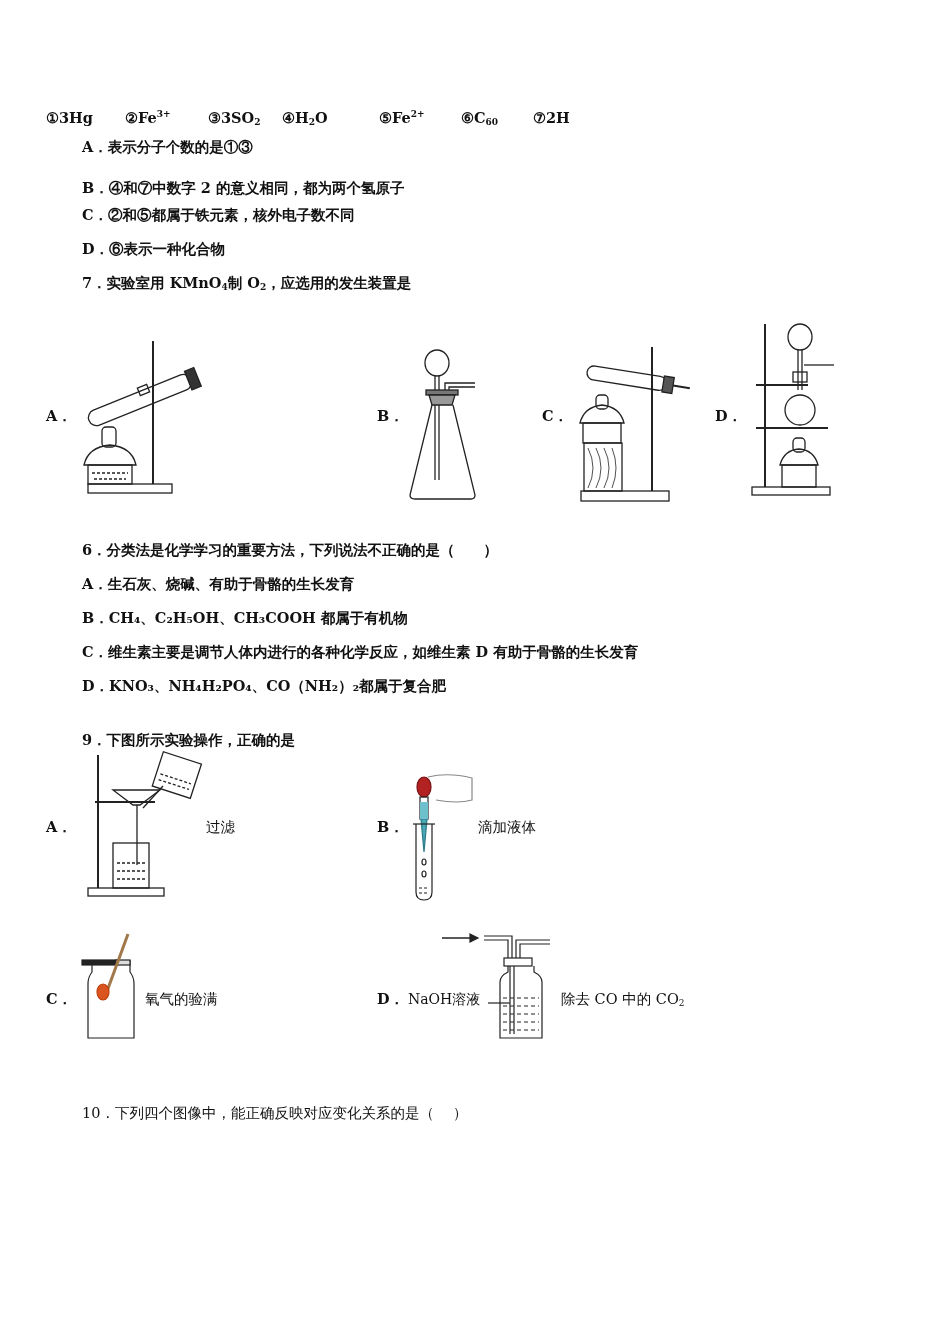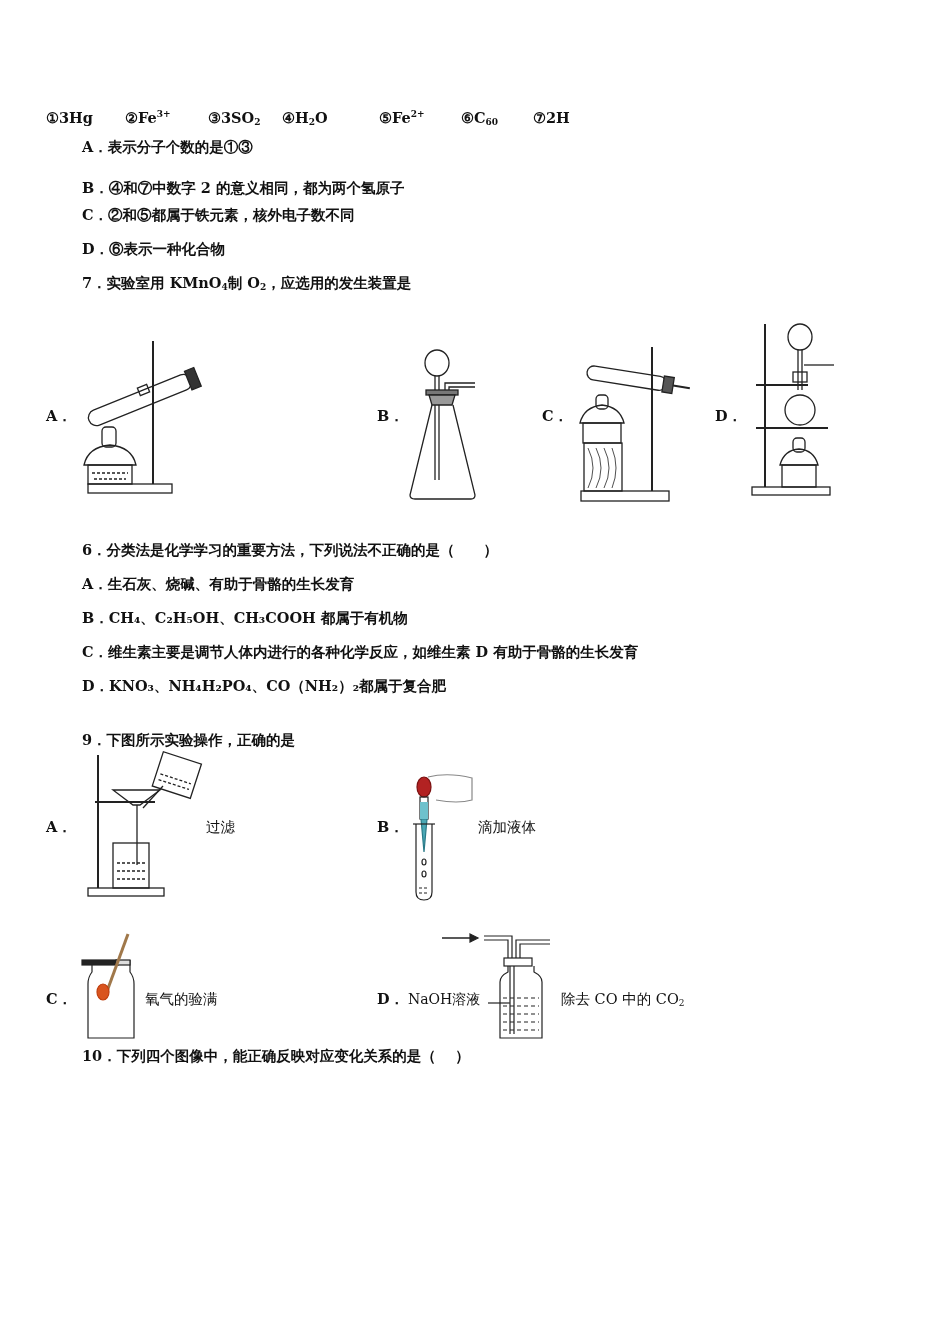--- a/index.html
+++ b/index.html
@@ -155,13 +155,13 @@
   <path d="M76 28 V10 H110 M80 28 V14 H110"></path>
   <rect x="64" y="28" width="28" height="8"></rect>
   <path d="M68 36 V42 Q60 46 60 52 V108 H102 V52 Q102 46 94 42 V36"></path>
   <line x1="70" y1="36" x2="70" y2="104"></line>
     <line x1="74" y1="36" x2="74" y2="104"></line>
   <path d="M63 68 h36 M63 76 h36 M63 84 h36 M63 92 h36 M63 100 h36" stroke-dasharray="4 3"></path>
   <line x1="48" y1="73" x2="70" y2="73"></line>
 </svg>
 <div class="caption" style="left:561px;top:990px"><span>除去 CO 中的 CO</span><sub>2</sub></div>
 
-<div class="line" style="top:1046px;font-weight:bold">10．下列四个图像中，能正确反映对应变化关系的是（　 ）</div>
+<div class="line" style="top:1103px;font-weight:normal">10．下列四个图像中，能正确反映对应变化关系的是（　 ）</div>
 
 </body></html>

